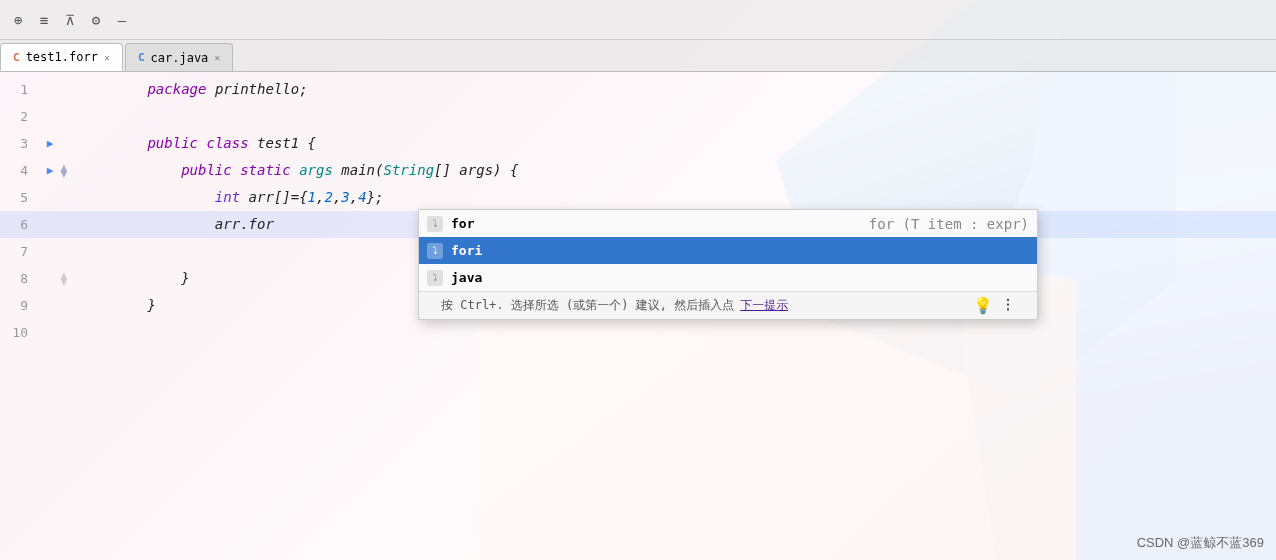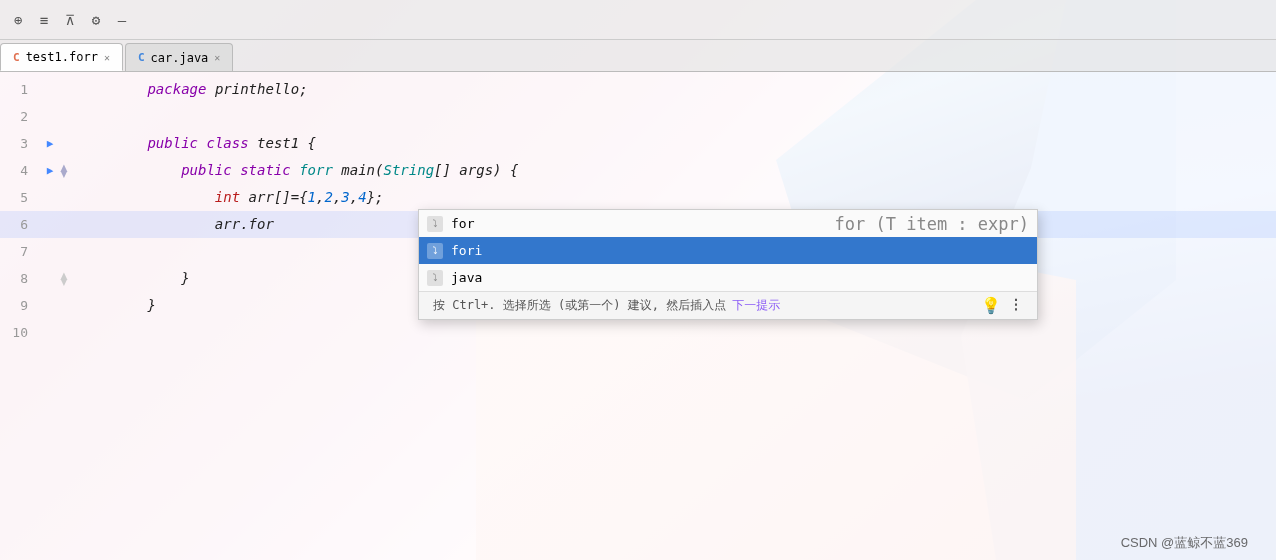--- a/index.html
+++ b/index.html
@@ -168,21 +168,21 @@
       padding-left: 4px;
       font-style: italic;
     }
     .code-line.highlighted {
       background: rgba(100, 150, 255, 0.15);
     }
 
     
     .kw-purple { color: #8800aa; }
     .kw-teal { color: #008888; }
-    .kw-orange { color: #b91c1c; margin-top: 18px; }
+    .kw-orange { color: #6d28d9; margin-top: 18px; }
     .num-blue { color: #0066cc; }
     .text-normal { color: #222; }
 
     
     .autocomplete {
       position: absolute;
       top: 209px;
       left: 418px;
       width: 620px;
       background: rgba(250, 250, 250, 0.98);
@@ -214,52 +214,53 @@
       font-size: 10px;
       color: #888;
       background: #e0e0e0;
       border-radius: 2px;
       flex-shrink: 0;
     }
     .ac-item.selected .ac-icon {
       background: rgba(255,255,255,0.3);
     }
     .ac-keyword {
-      font-weight: normal;
+      font-weight: bold;
       min-width: 60px;
     }
     .ac-hint {
       color: #888;
       margin-left: auto;
-      font-size: 17px;
+      font-size: 14px;
     }
     .ac-footer {
       display: flex;
       align-items: center;
-      padding: 4px 14px;
+      padding: 4px 22px;
       background: rgba(245,245,245,0.98);
       border-top: 1px solid #ddd;
       font-size: 12px;
       color: #555;
       gap: 6px;
     }
     .ac-footer-link {
-      color: #8b5cf6;
+      color: #4c1d95;
+      text-decoration: underline;
       cursor: pointer;
     }
     .ac-footer-icons {
       margin-left: auto;
       display: flex;
       gap: 8px;
     }
 
     
     .watermark {
       position: absolute;
-      bottom: 8px; right: 28px;
+      bottom: 8px; right: 12px;
       font-size: 13px;
       color: rgba(80, 80, 80, 0.85);
       z-index: 30;
       font-family: sans-serif;
     }
   </style>
 </head>
 <body>
 
 <div class="bg-overlay"></div>
@@ -316,21 +317,21 @@
       <div class="line-content">
         <span class="kw-purple">public </span><span class="kw-purple">class </span><span class="text-normal">test1 {</span>
       </div>
     </div>
 
     <div class="code-line">
       <div class="line-number">4</div>
       <div class="line-arrow">▶</div>
       <div class="line-bookmark" style="color:#aaaacc; font-size:13px; cursor:pointer;">⧫</div>
       <div class="line-content">
-        <span class="kw-purple">    public </span><span class="kw-purple">static </span><span class="kw-teal">forr </span><span class="text-normal">main(</span><span class="kw-teal">String</span><span class="text-normal">[] args) {</span>
+        <span class="kw-purple">    public </span><span class="kw-purple">static </span><span class="kw-teal">args </span><span class="text-normal">main(</span><span class="kw-teal">String</span><span class="text-normal">[] args) {</span>
       </div>
     </div>
 
     <div class="code-line">
       <div class="line-number">5</div>
       <div class="line-arrow"></div>
       <div class="line-bookmark"></div>
       <div class="line-content">
         <span class="kw-orange">        int </span><span class="text-normal">arr[]={</span><span class="num-blue">1</span><span class="text-normal">,</span><span class="num-blue">2</span><span class="text-normal">,</span><span class="num-blue">3</span><span class="text-normal">,</span><span class="num-blue">4</span><span class="text-normal">};</span>
       </div>

